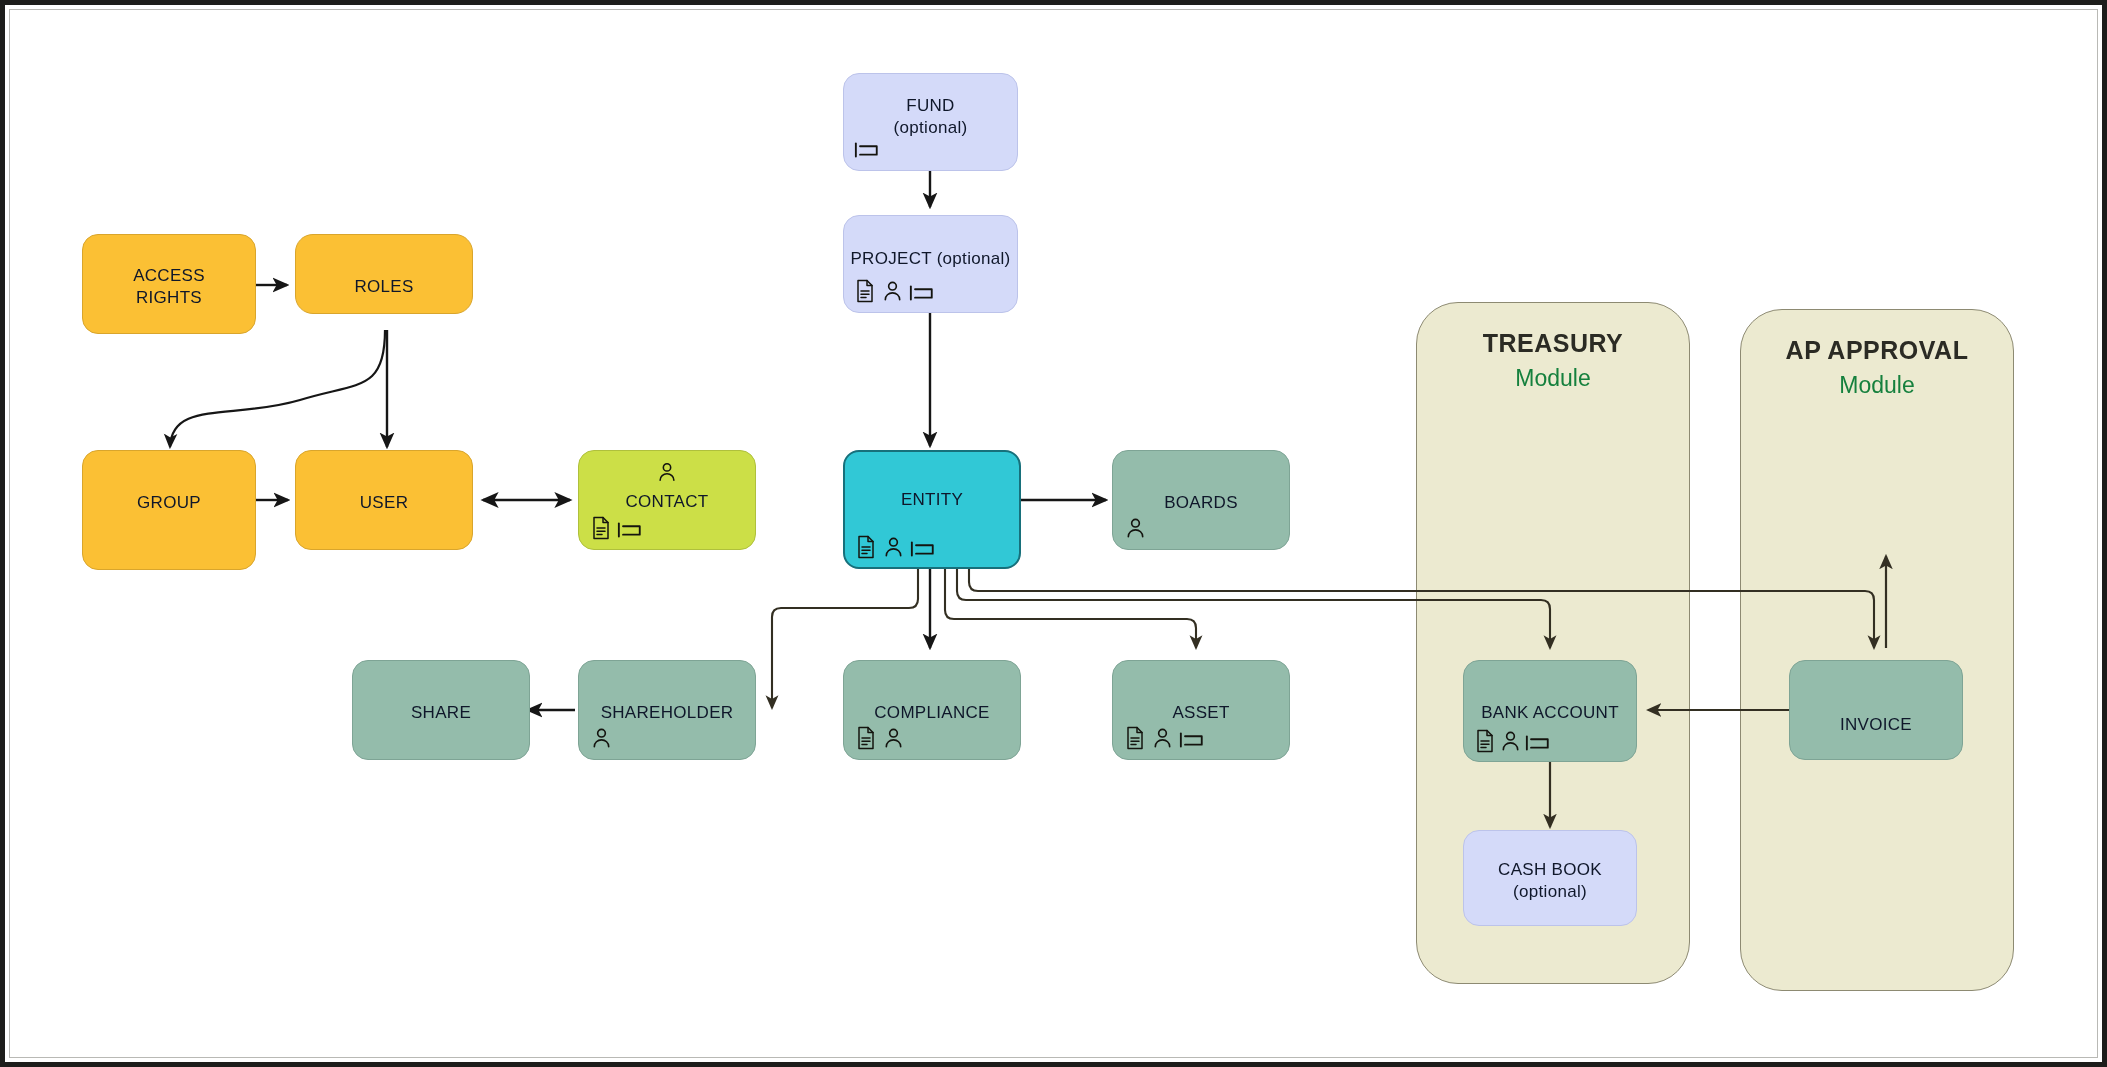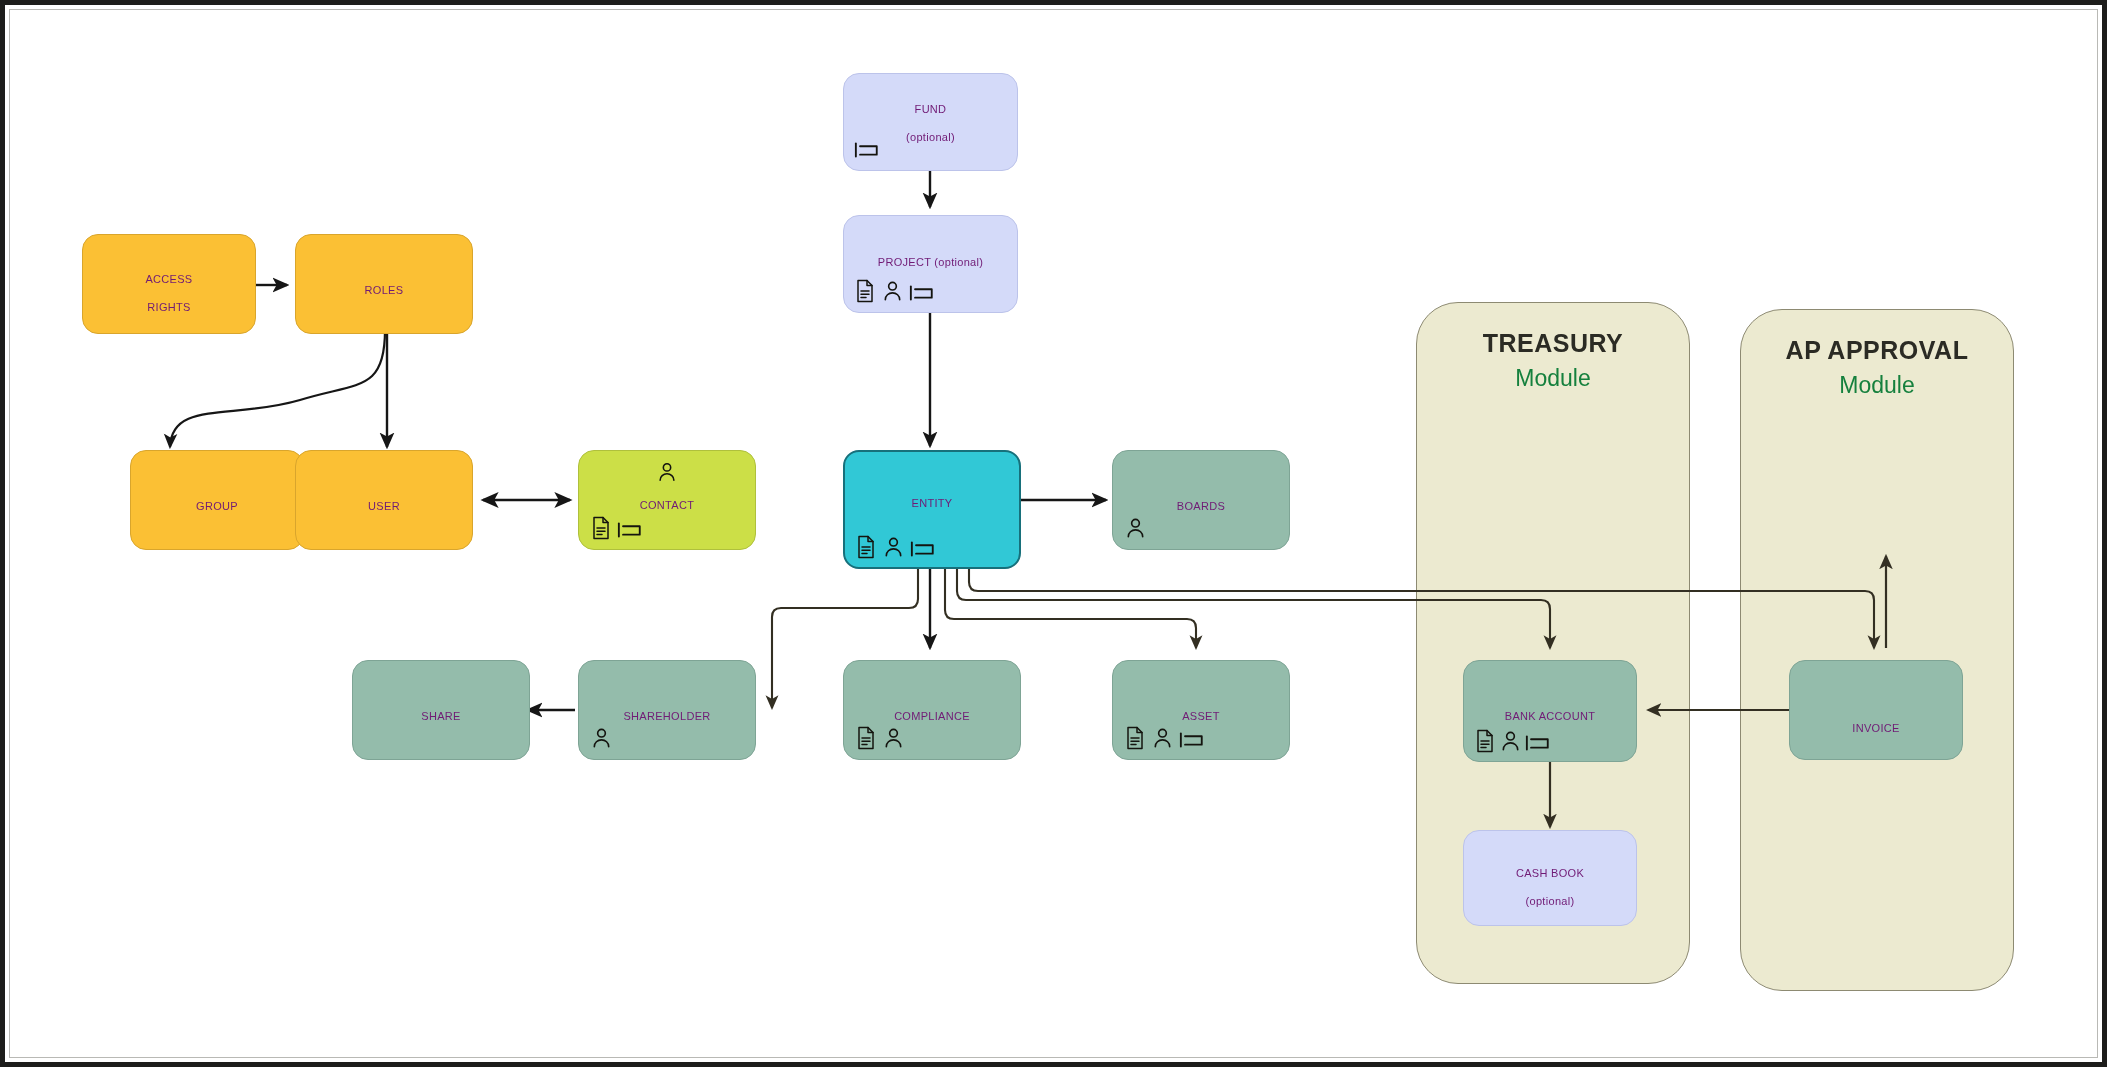--- a/index.html
+++ b/index.html
@@ -77,23 +77,23 @@
     border-radius: 16px;
     box-sizing: border-box;
     z-index: 10;
     display: block;
   }
   .node .label {
     position: absolute;
     left: 0;
     width: 100%;
     text-align: center;
-    font-size: 11px;
-    line-height: 28px;
-    color: #701a75;
+    font-size: 17px;
+    line-height: 22px;
+    color: #0f172a;
     letter-spacing: 0.3px;
     white-space: pre-line;
   }
   .node .icons {
     position: absolute;
     display: flex;
     align-items: flex-end;
     gap: 5px;
   }
   .node .icons svg { display: block; }
@@ -166,25 +166,25 @@
     <path d="M 1789 710 L 1648 710" stroke="#332f22" stroke-width="2.2" fill="none" marker-end="url(#arw)"></path>
 
     <path d="M 1886 648 L 1886 556" stroke="#332f22" stroke-width="2.2" fill="none" marker-end="url(#arw)"></path>
   </svg>
 
   <div class="node n-amber" style="left:82px; top:234px; width:174px; height:100px;">
     <div class="label" style="top:30px;">ACCESS
 RIGHTS</div>
   </div>
 
-  <div class="node n-amber" style="left:295px; top:234px; width:178px; height:100px;">
+  <div class="node n-amber" style="left:295px; top:234px; width:178px; height:80px;border-radius:18px;">
     <div class="label" style="top:41px;">ROLES</div>
   </div>
 
-  <div class="node n-amber" style="left:82px; top:450px; width:174px; height:100px;margin-left:48px;">
+  <div class="node n-amber" style="left:82px; top:450px; width:174px; height:120px;">
     <div class="label" style="top:41px;">GROUP</div>
   </div>
 
   <div class="node n-amber" style="left:295px; top:450px; width:178px; height:100px;">
     <div class="label" style="top:41px;">USER</div>
   </div>
 
   <div class="node n-lime" style="left:578px; top:450px; width:178px; height:100px;">
     <div class="icons" style="left:0; top:10px; width:100%; justify-content:center;">
       <svg width="22" height="22" viewBox="0 0 24 24" fill="none" stroke="#14140f" stroke-width="1.7" stroke-linecap="round" stroke-linejoin="round">

